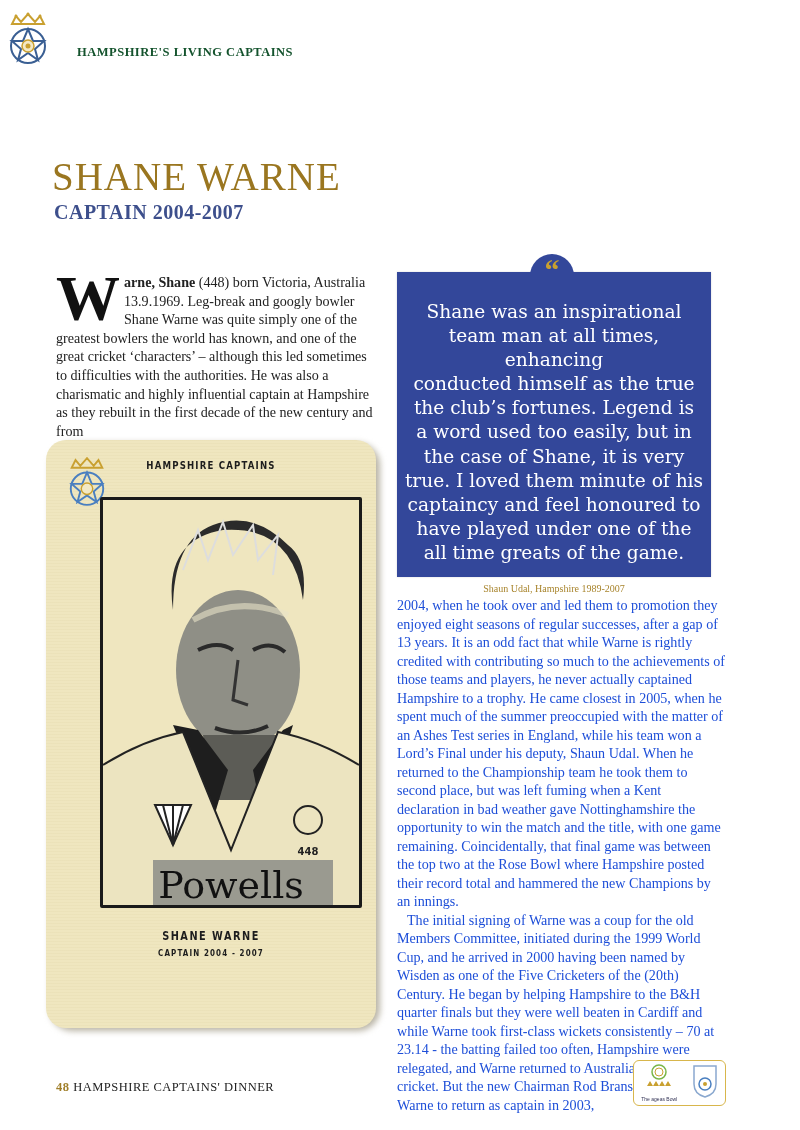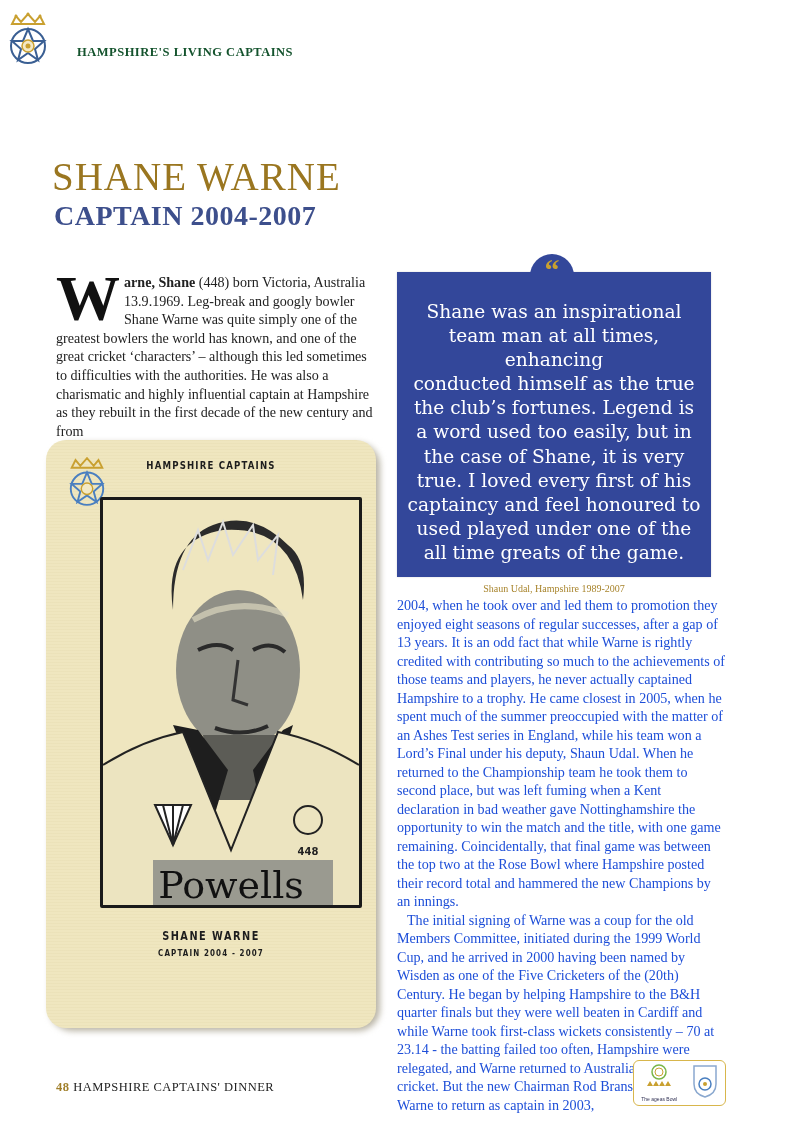--- a/index.html
+++ b/index.html
@@ -1,20 +1,20 @@
 <!DOCTYPE html>
 <html><head>
 <meta charset="utf-8">
 <style>
   html, body { margin: 0; padding: 0; }
   body { width: 800px; height: 1130px; background: #ffffff; position: relative; overflow: hidden; font-family: "Liberation Serif", "DejaVu Serif", serif; color: #222; }
   .header { position: absolute; left: 6px; top: 10px; display: flex; align-items: center; }
   .header-text { font-family: "Liberation Serif", serif; font-weight: bold; font-size: 12.5px; letter-spacing: 0.5px; color: #14532d; margin-left: 27px; margin-top: 26px; }
   .title { position: absolute; left: 52px; top: 157px; font-family: "Liberation Serif", serif; font-size: 39px; color: #9a7620; letter-spacing: 1px; line-height: 1; }
-  .subtitle { position: absolute; left: 54px; top: 202px; font-family: "Liberation Serif", serif; font-weight: bold; font-size: 28px; color: #3d4f8c; letter-spacing: 0.5px; line-height: 1; }
+  .subtitle { position: absolute; left: 54px; top: 202px; font-family: "Liberation Serif", serif; font-weight: bold; font-size: 20px; color: #3d4f8c; letter-spacing: 0.5px; line-height: 1; }
   .intro { position: absolute; left: 56px; top: 273px; width: 324px; font-size: 14.1px; line-height: 18.6px; color: #222; }
   .dropcap { float: left; font-size: 64px; line-height: 48px; font-weight: bold; margin: 2px 4px 0 0; color: #111; font-family: "Liberation Serif", serif; }
   .quote-box { position: absolute; left: 397px; top: 272px; width: 314px; height: 305px; background: #33479a; color: #fff; text-align: center; box-shadow: 0 0 2px rgba(0,0,0,0.15); }
   .quote-tab { position: absolute; left: 530px; top: 254px; width: 44px; height: 40px; border-radius: 22px 22px 0 0; background: #33479a; }
   .quote-mark { position: absolute; left: 530px; top: 252px; width: 44px; text-align: center; color: #c9a030; font-size: 30px; font-weight: bold; font-family: "Liberation Serif", serif; line-height: 36px; }
   .quote-text { padding-top: 28px; font-size: 20.4px; line-height: 24.1px; font-family: "DejaVu Serif", serif; font-size: 18.6px; }
   .quote-attr { color: #a8842c; font-size: 10px; margin-top: 12px; font-family: "Liberation Serif", serif; }
   .body-col { position: absolute; left: 397px; top: 596px; width: 330px; font-size: 14.1px; line-height: 18.5px; color: #1d4ed8; }
   .body-col p { margin: 0; }
   .body-col p.indent { text-indent: 10px; }
@@ -57,23 +57,23 @@
 </div>
 
 <div class="quote-box">
   <div class="quote-text">
     <div>Shane was an inspirational</div>
     <div>team man at all times, enhancing</div>
     <div>conducted himself as the true</div>
     <div>the club’s fortunes. Legend is</div>
     <div>a word used too easily, but in</div>
     <div>the case of Shane, it is very</div>
-    <div>true. I loved every first of his</div>
+    <div>true. I loved them minute of his</div>
     <div>captaincy and feel honoured to</div>
-    <div>used played under one of the</div>
+    <div>have played under one of the</div>
     <div>all time greats of the game.</div>
     <div class="quote-attr">Shaun Udal, Hampshire 1989-2007</div>
   </div>
 </div>
 <div class="quote-tab"></div>
 <div class="quote-mark">“</div>
 
 <div class="body-col">
   <p>2004, when he took over and led them to promotion they enjoyed eight seasons of regular successes, after a gap of 13 years. It is an odd fact that while Warne is rightly credited with contributing so much to the achievements of those teams and players, he never actually captained Hampshire to a trophy. He came closest in 2005, when he spent much of the summer preoccupied with the matter of an Ashes Test series in England, while his team won a Lord’s Final under his deputy, Shaun Udal. When he returned to the Championship team he took them to second place, but was left fuming when a Kent declaration in bad weather gave Nottinghamshire the opportunity to win the match and the title, with one game remaining. Coincidentally, that final game was between the top two at the Rose Bowl where Hampshire posted their record total and hammered the new Champions by an innings.</p>
   <p class="indent">The initial signing of Warne was a coup for the old Members Committee, initiated during the 1999 World Cup, and he arrived in 2000 having been named by Wisden as one of the Five Cricketers of the (20th) Century. He began by helping Hampshire to the B&amp;H quarter finals but they were well beaten in Cardiff and while Warne took first-class wickets consistently – 70 at 23.14 - the batting failed too often, Hampshire were relegated, and Warne returned to Australia and Test cricket. But the new Chairman Rod Bransgrove persuaded Warne to return as captain in 2003,</p>

